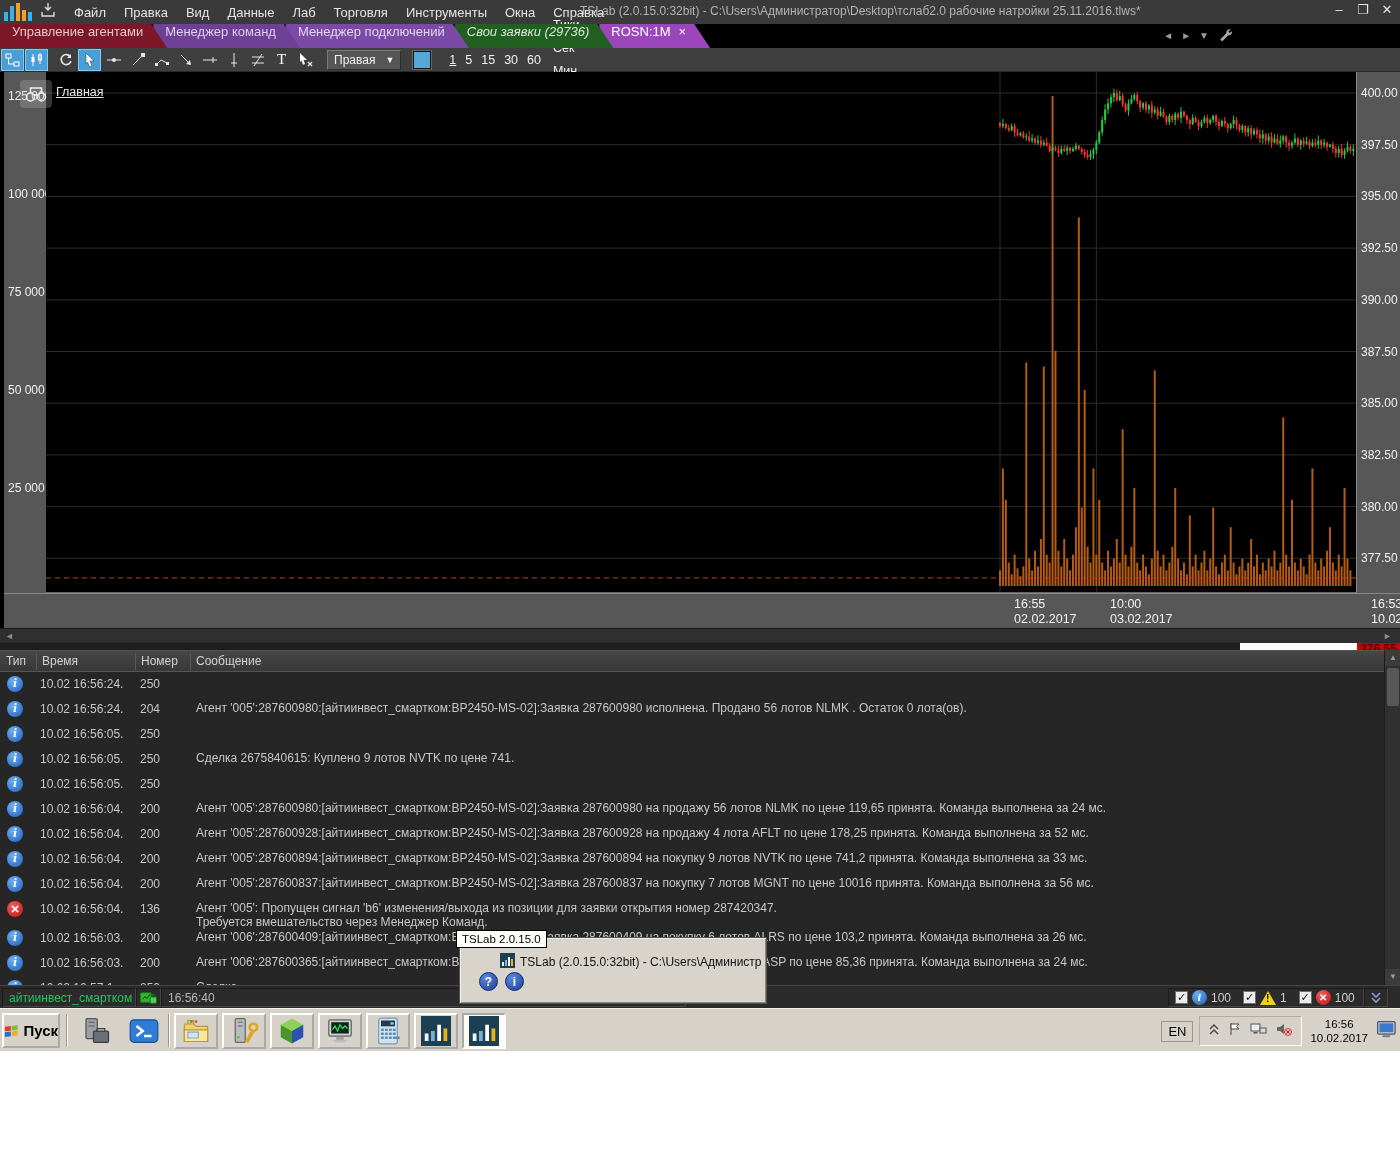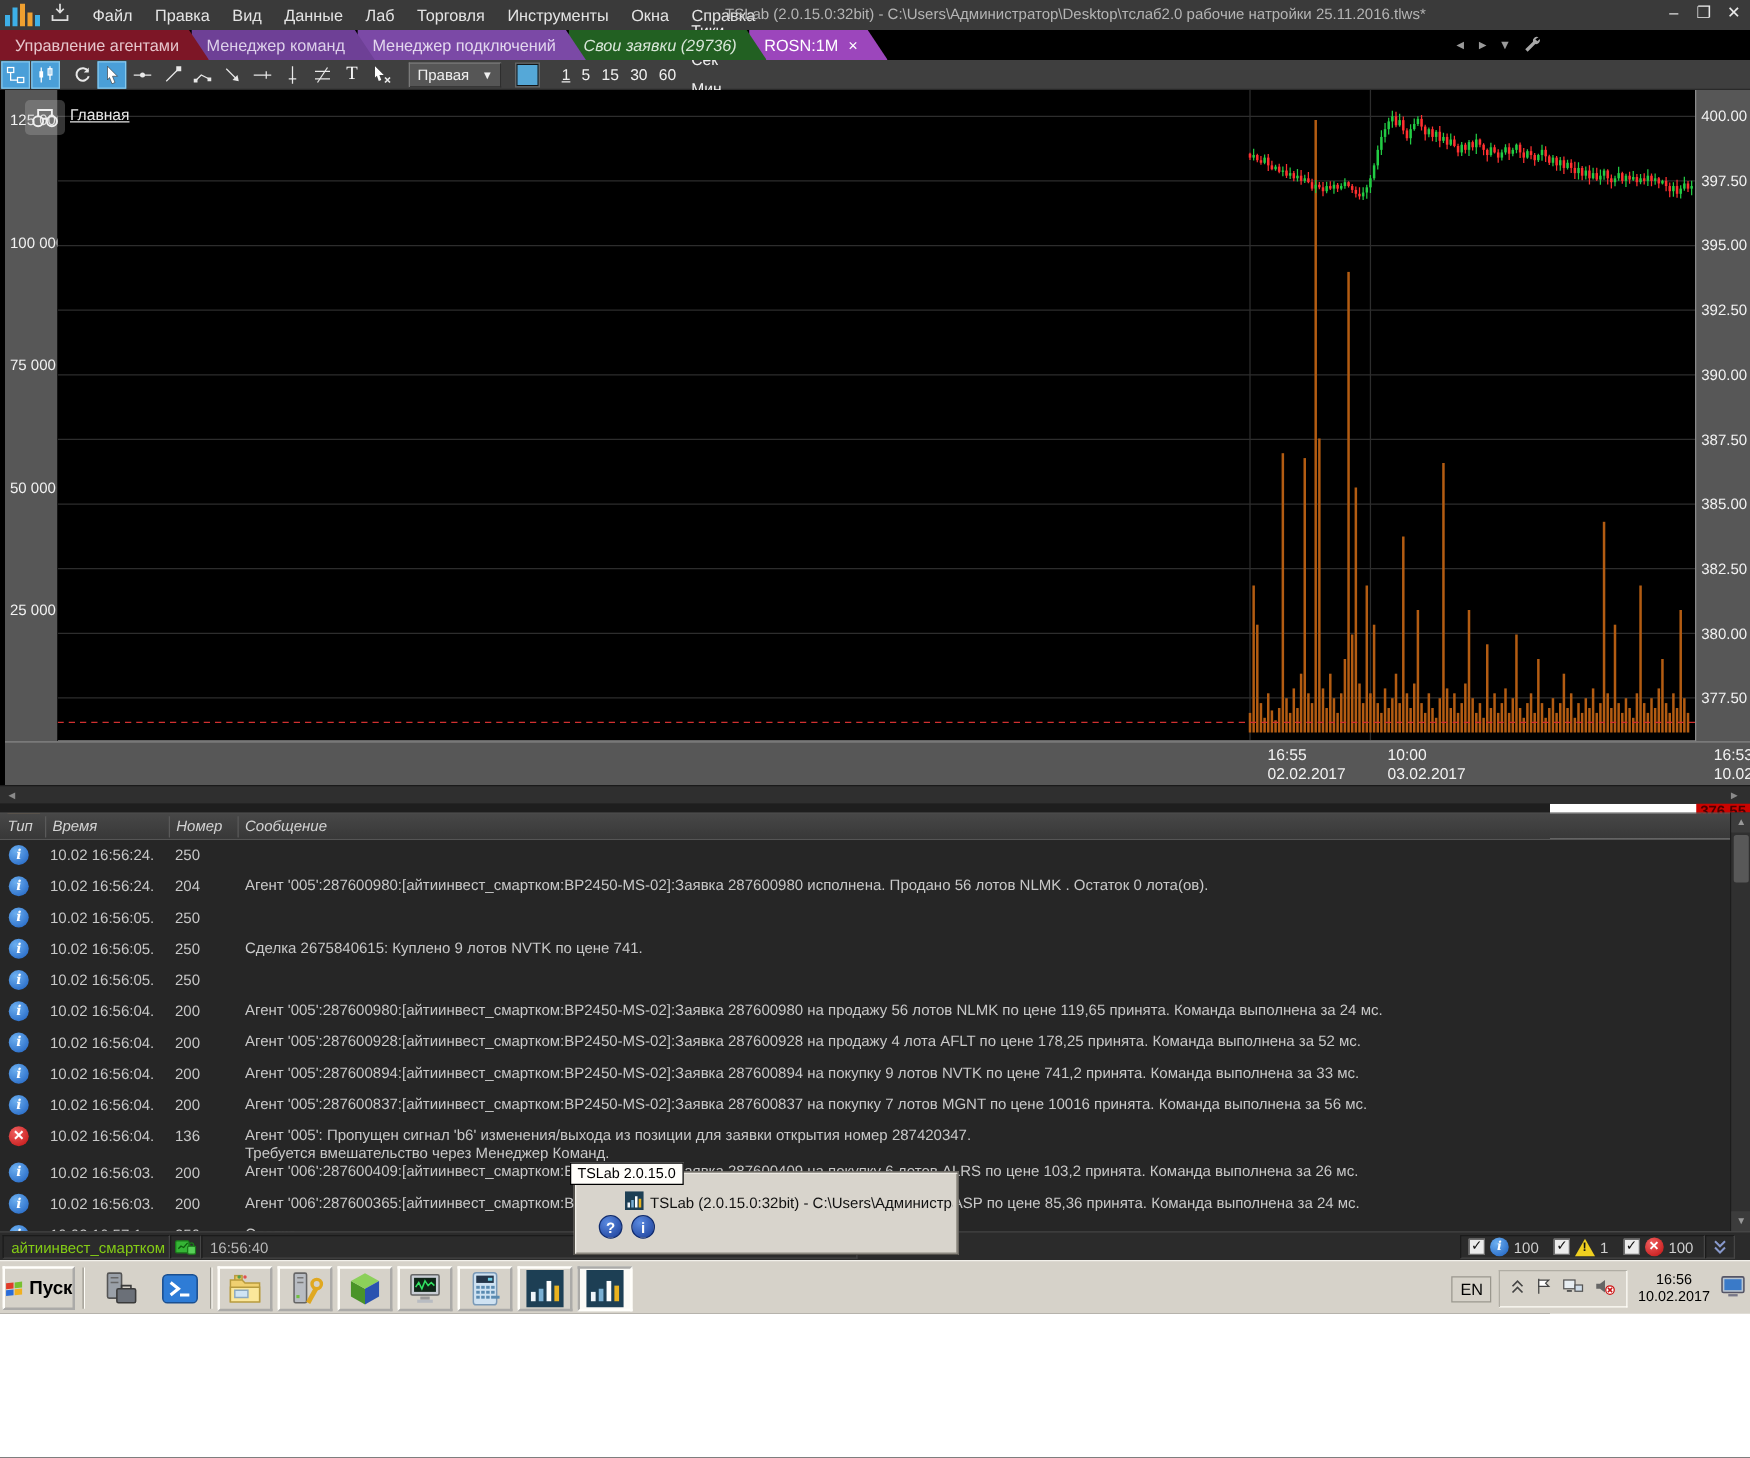--- a/index.html
+++ b/index.html
@@ -13,21 +13,21 @@
   .logo i { display:block; width:4px; }
   .dlicon { margin-left:8px; }
   .menu { display:flex; margin-left:10px; gap:2px; }
   .menu span { color:#e4e4e4; font-size:13px; padding:3px 8px; cursor:default; }
   .wtitle { position:absolute; left:580px; top:4px; color:#b4b4b4; font-size:12px; white-space:nowrap; }
   .winbtns { position:absolute; right:4px; top:2px; display:flex; gap:6px; }
   .winbtns span { color:#e8e8e8; font-size:13px; width:18px; text-align:center; }
 
   
   .tabstrip { position:absolute; left:0; top:24px; width:1400px; height:24px; background:#000; display:flex; }
-  .tab { height:24px; display:flex; align-items:center; padding:0 24px 0 12px; margin-right:-14px;
+  .tab { height:24px; display:flex; align-items:flex-start; padding:0 24px 0 12px; margin-right:-14px;
          clip-path:polygon(0 0, calc(100% - 16px) 0, 100% 100%, 0 100%); font-size:13px; white-space:nowrap; }
   .tab .x { margin-left:8px; font-size:13px; color:#fff; }
   .tabnav { position:absolute; right:6px; top:26px; display:flex; align-items:center; gap:8px; color:#9a9a9a; font-size:10px; }
 
   
   .toolbar { position:absolute; left:0; top:48px; width:1400px; height:24px; background:#3f3f3f; border-bottom:1px solid #2a2a2a; display:flex; align-items:center; }
   .tbtn { width:23px; height:22px; margin-left:1px; display:flex; align-items:center; justify-content:center; border:1px solid transparent; }
   .tbtn.on { background:#4a9fd8; border:1px solid #85c8ec; }
   .dd { margin-left:10px; height:20px; background:#565656; border:1px solid #7a7a7a; border-right-color:#2e2e2e; border-bottom-color:#2e2e2e;
         color:#f0f0f0; font-size:12px; display:flex; align-items:center; padding:0 6px; gap:10px; }
@@ -52,21 +52,21 @@
            display:flex; align-items:center; justify-content:center; }
   .glav { position:absolute; left:56px; top:13px; color:#e8e8e8; font-size:12.5px; text-decoration:underline; }
   .timestrip { position:absolute; left:4px; top:521px; width:1396px; height:35px; background:#575757; border-top:1px solid #8a8a8a; overflow:hidden; }
   .tlab { position:absolute; top:3px; color:#f2f2f2; font-size:12.5px; line-height:15px; white-space:nowrap;margin-left:12px; }
   .hscroll { position:absolute; left:0px; top:556px; width:1400px; height:15px; background:#2f2f2f; border-top:1px solid #1a1a1a; }
   .hscroll .ar { position:absolute; top:2px; color:#8a8a8a; font-size:9px; }
 
   
   .logheader { position:absolute; left:0; top:650px; width:1384px; height:22px; background:linear-gradient(#474747,#383838);
                border-top:1px solid #555; border-bottom:1px solid #555; color:#d2d2d2; font-size:12px; }
-  .logheader span { position:absolute; top:3px;font-style:italic; }
+  .logheader span { position:absolute; top:3px; }
   .logheader .sep { position:absolute; top:2px; width:1px; height:17px; background:#5a5a5a; }
   .logrows { position:absolute; left:0; top:672px; width:1384px; height:313px; background:#262626; overflow:hidden; }
   .lrow { position:relative; width:100%; }
   .lrow .ic { position:absolute; left:7px; top:4px; width:16px; height:16px; border-radius:50%; color:#fff;
               font-size:11px; font-weight:bold; text-align:center; line-height:16px; }
   .ic.info { background:radial-gradient(circle at 35% 30%, #6db0f0, #1c5fc0); font-family:"DejaVu Serif", serif; font-style:italic; }
   .ic.error { background:radial-gradient(circle at 35% 30%, #f06060, #c01010); }
   .lrow .t  { position:absolute; left:40px; top:5px; color:#c8c8c8; font-size:12px; white-space:nowrap; }
   .lrow .n  { position:absolute; left:140px; top:5px; color:#c8c8c8; font-size:12px; }
   .lrow .m  { position:absolute; left:196px; top:5px; color:#c8c8c8; font-size:12px; white-space:pre-line; line-height:13.5px; width:1180px; }
@@ -800,21 +800,21 @@
         </div>
       </div>
   <div class="vscroll">
     <div class="vbtn" style="top:0">▲</div>
     <div class="vthumb"></div>
     <div class="vbtn" style="top:319px">▼</div>
   </div>
 
   <div class="statusbar">
     <div class="spanel" style="left:2px; width:134px; padding-left:6px">
-      <span style="color:#84cc16;font-size:12px">айтиинвест_смартком</span>
+      <span style="color:#22c55e;font-size:12px">айтиинвест_смартком</span>
     </div>
     <div class="spanel" style="left:136px; width:25px; justify-content:center">
       <svg width="17" height="16" viewBox="0 0 16 15">
             <rect x="0.5" y="2.5" width="10" height="9" rx="1" fill="#35b535" stroke="#1a7a1a"></rect>
             <path d="M2.5 8.5l2-2 2 1 3-3.5" stroke="#0f5f0f" fill="none"></path>
             <rect x="9.5" y="6.5" width="6" height="6" rx="1" fill="#58d058" stroke="#1a7a1a"></rect>
             <path d="M11 6.5v-1a1.5 1.5 0 0 1 3 0v1" stroke="#1a7a1a" fill="none"></path>
           </svg>
     </div>
     <div class="spanel" style="left:161px; width:525px; padding-left:6px">

